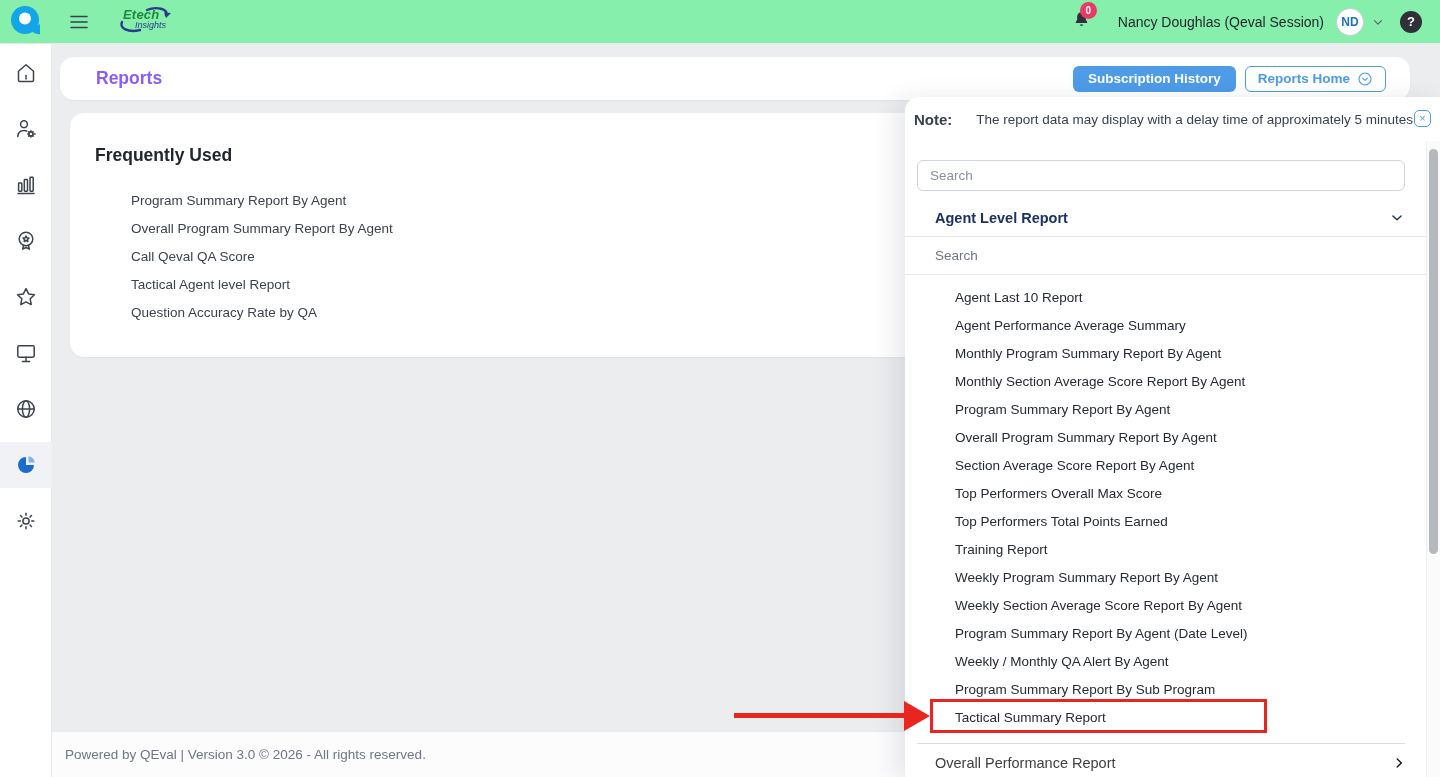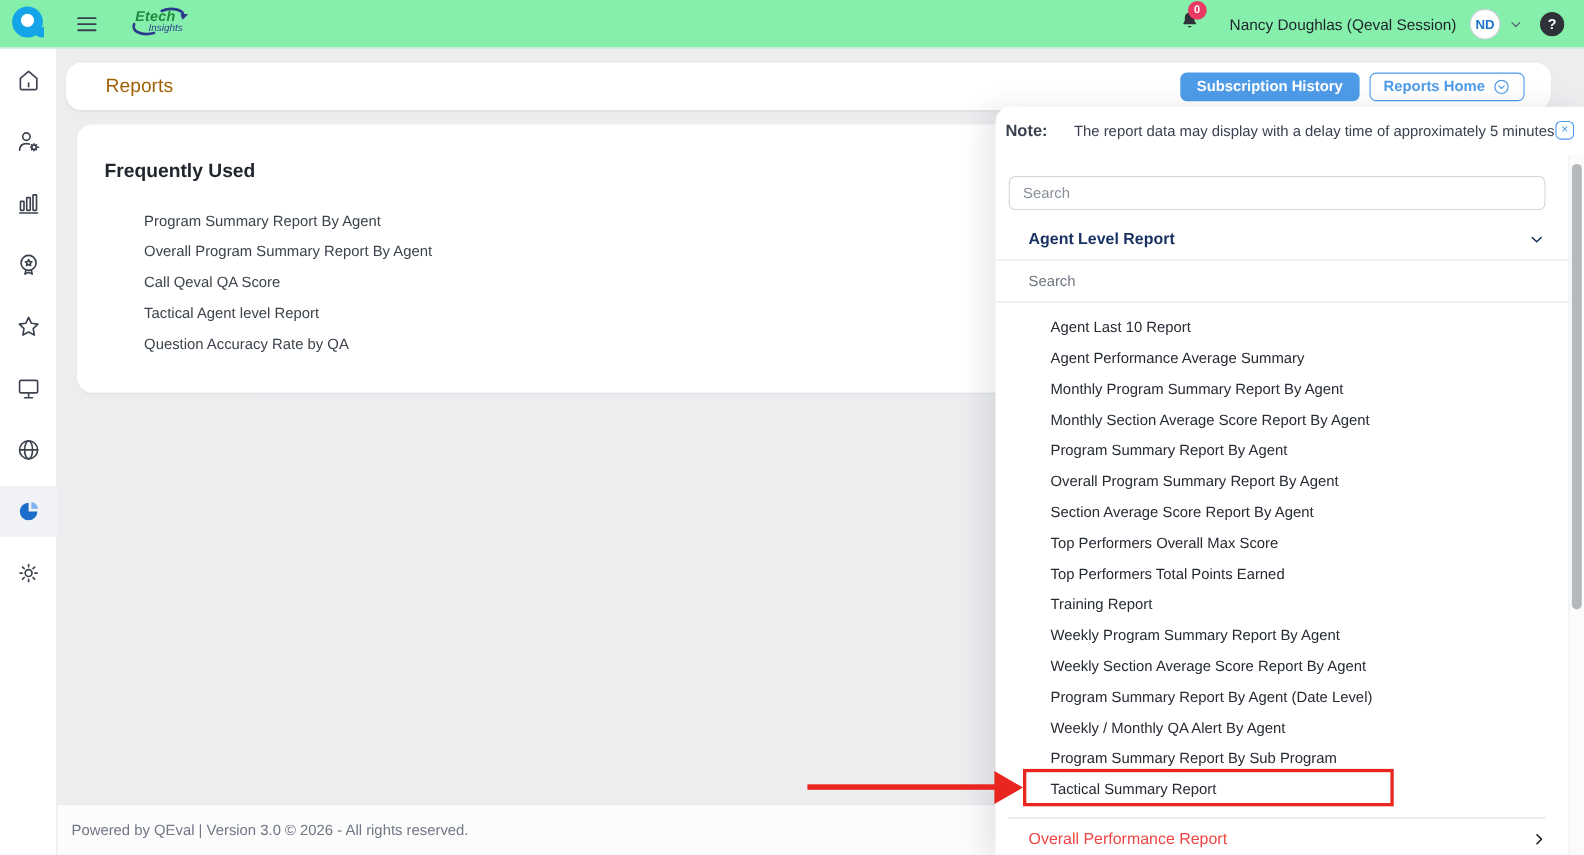--- a/index.html
+++ b/index.html
@@ -36,21 +36,21 @@
     border-right:1px solid #e8eaed; z-index:25; padding-top:6px; }
   .sb-item { width:52px; height:46px; margin-bottom:10px; display:flex; align-items:center;
     justify-content:center; cursor:pointer; }
   .sb-item.active { background:#f0f2f5; }
   .sb-item svg { display:block; }
 
   
   .page-bar { position:absolute; left:60px; top:57px; width:1350px; height:43px; background:#fff;
     border-radius:14px; box-shadow:0 1px 2px rgba(20,30,50,.05); z-index:5;
     display:flex; align-items:center; }
-  .page-title { font-size:17.5px; font-weight:400; color:#a16207; margin-left:36px; }
+  .page-title { font-size:17.5px; font-weight:700; color:#8b5cf6; margin-left:36px; }
   .page-actions { margin-left:auto; display:flex; align-items:center; gap:9px; padding-right:24px; }
   .btn-primary { height:26px; padding:0 15px; border:none; border-radius:6px; background:#4e9be8;
     color:#fff; font-size:13.5px; font-weight:600; font-family:inherit; cursor:pointer; }
   .btn-outline { height:26px; padding:0 12px; border:1px solid #4e9be8; border-radius:6px;
     background:#fff; color:#4e9be8; font-size:13.5px; font-weight:600; font-family:inherit;
     cursor:pointer; display:flex; align-items:center; gap:7px; }
 
   
   .freq-card { position:absolute; left:70px; top:113px; width:1340px; height:244px; background:#fff;
     border-radius:14px; box-shadow:0 1px 2px rgba(20,30,50,.05); z-index:4; }
@@ -84,21 +84,21 @@
   .inner-search { height:38px; border:none; border-bottom:1px solid #e3e6ea; width:100%;
     padding-left:30px; font-size:13.5px; font-family:inherit; color:#39414f; outline:none;
     background:transparent; display:block; }
   .inner-search::placeholder { color:#6e7681; }
   .report-list { padding-top:8px; }
   .report-row { height:28px; padding-left:50px; display:flex; align-items:center;
     font-size:13.5px; color:#262b33; cursor:pointer; }
   .panel-divider { margin:12px 21px 0 12px; border-top:1px solid #d9dde2; }
   .collapsed-row { height:38px; padding:0 20px 0 30px; display:flex; align-items:center;
     justify-content:space-between; cursor:pointer; }
-  .collapsed-title { font-size:14.5px; font-weight:500; color:#ef4444; }
+  .collapsed-title { font-size:14.5px; font-weight:500; color:#404040; }
 
   
   .scroll-gutter { position:absolute; right:0; top:44px; bottom:0; width:14px; background:#fbfbfc;
     border-left:1px solid #eceef0; }
   .scroll-thumb { position:absolute; left:2px; top:8px; width:9px; height:405px;
     background:#b5b9be; border-radius:5px; cursor:pointer; }
 
   
   .annot-box { position:absolute; left:930px; top:699px; width:337px; height:34px;
     border:3px solid #e8251f; z-index:40; pointer-events:none; }

